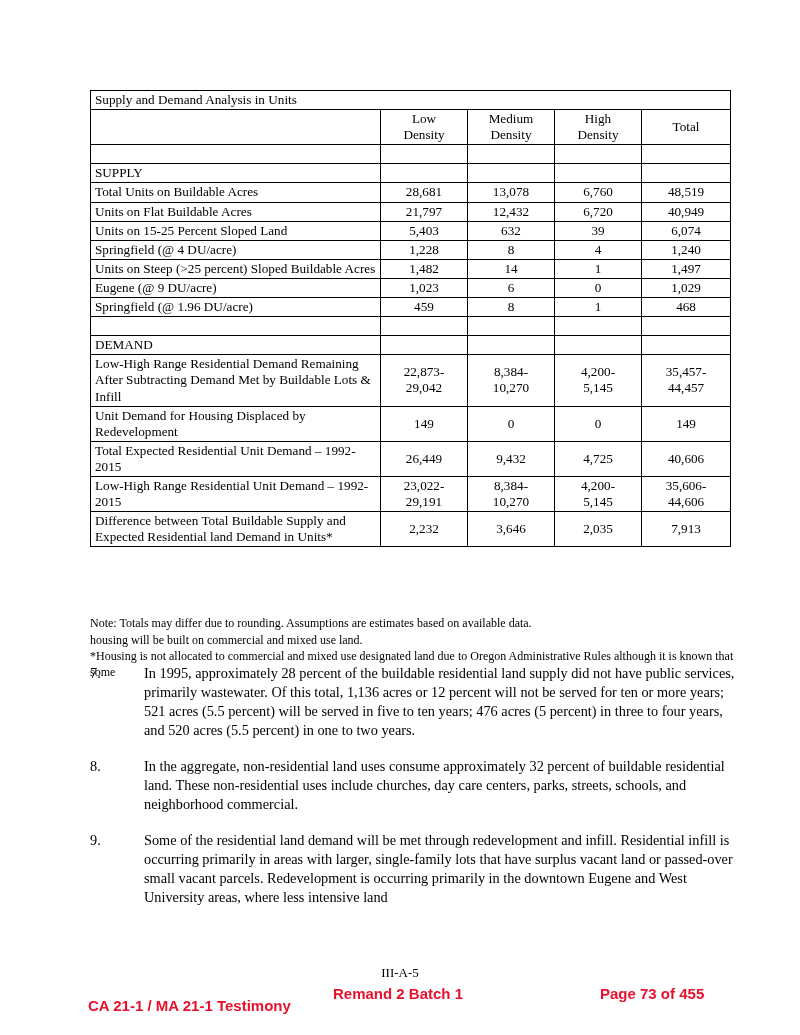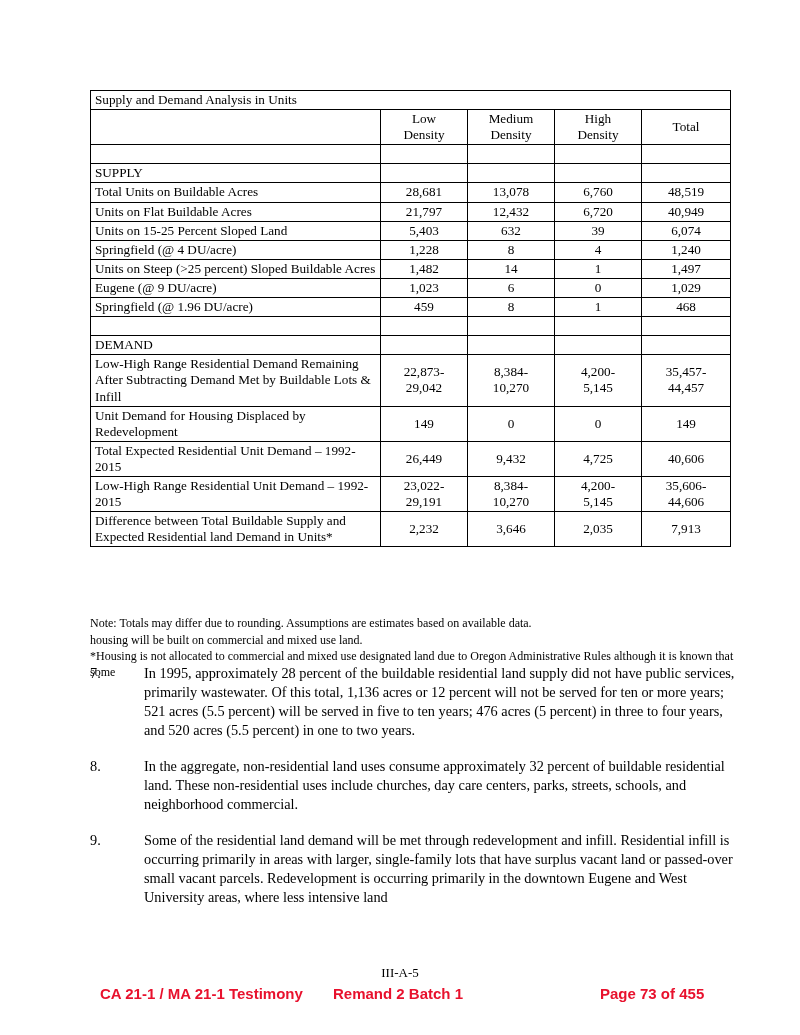--- a/index.html
+++ b/index.html
@@ -111,22 +111,21 @@
     top: 985px;
     width: 800px;
     color: #e8112d;
     font-family: "Liberation Sans", sans-serif;
     font-weight: bold;
     font-size: 15px;
   }
   .footer-bar .left {
     position: absolute;
     left: 88px;
-    top: 0;
-    margin-left: 12px;
+    top: 12px;
   }
   .footer-bar .center {
     position: absolute;
     left: 333px;
     top: 0;
   }
   .footer-bar .right {
     position: absolute;
     left: 600px;
     top: 0;

